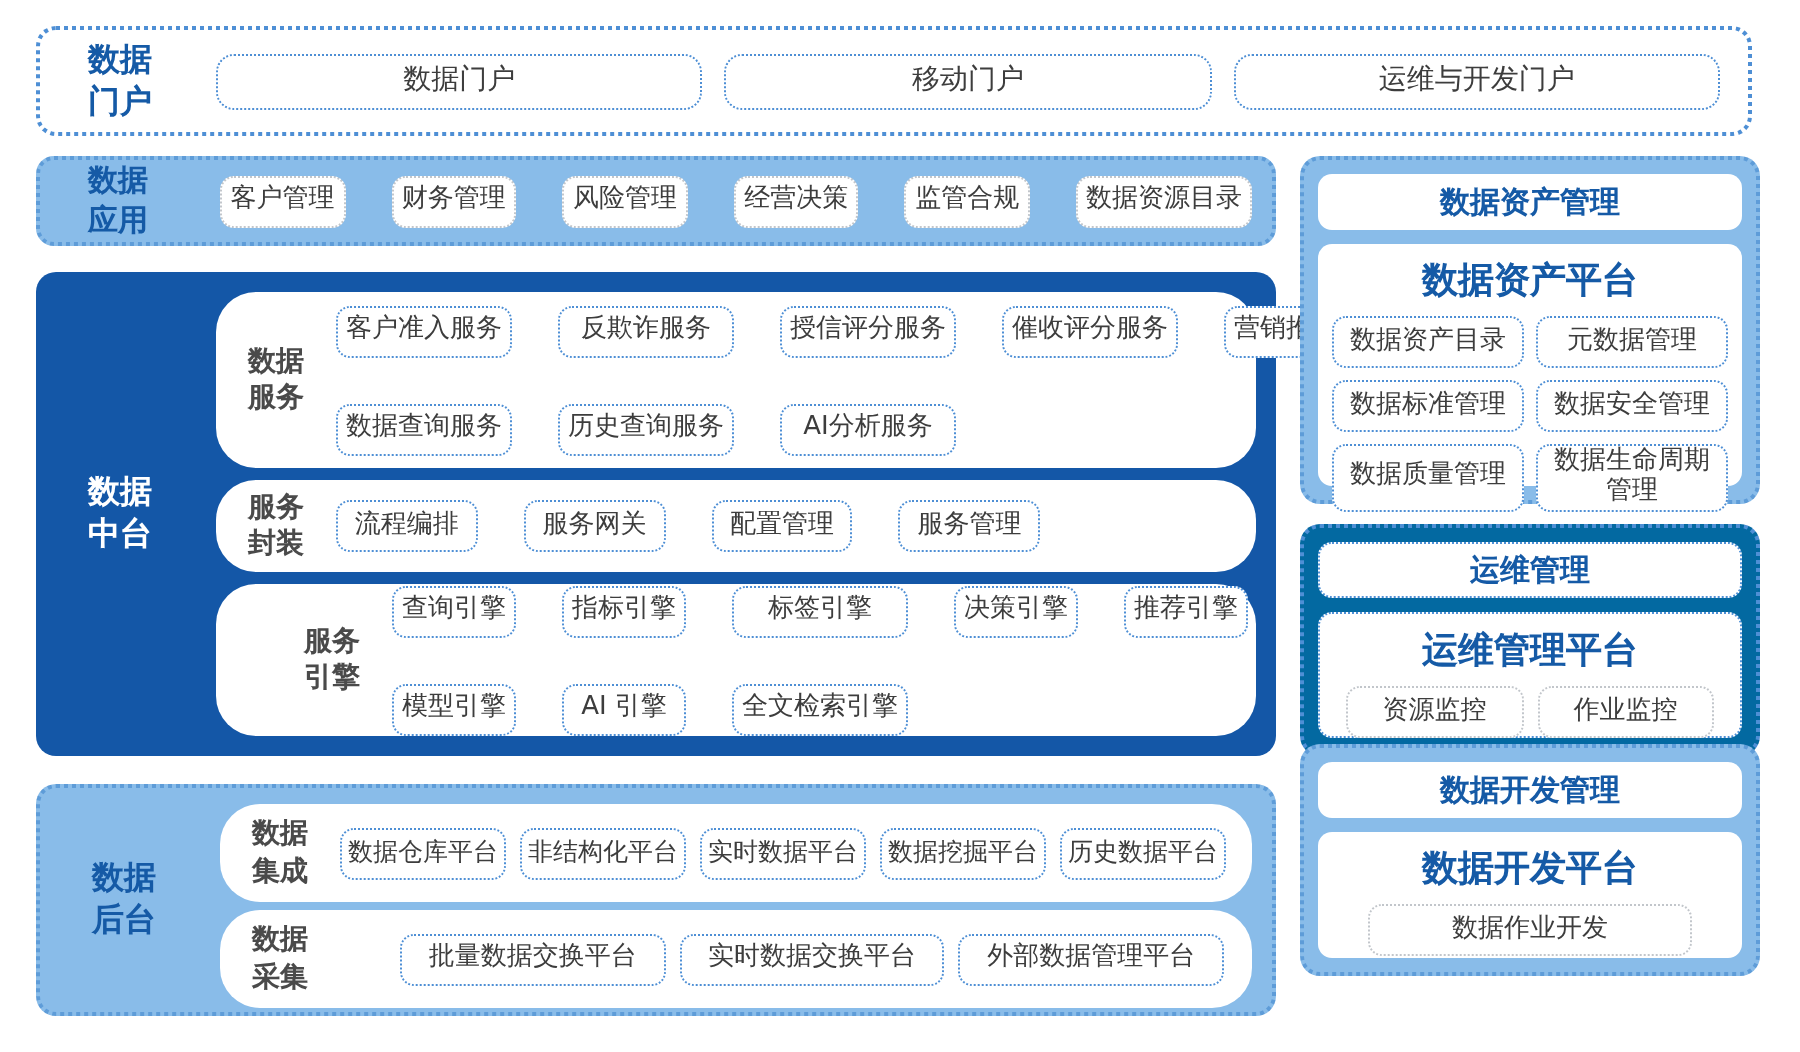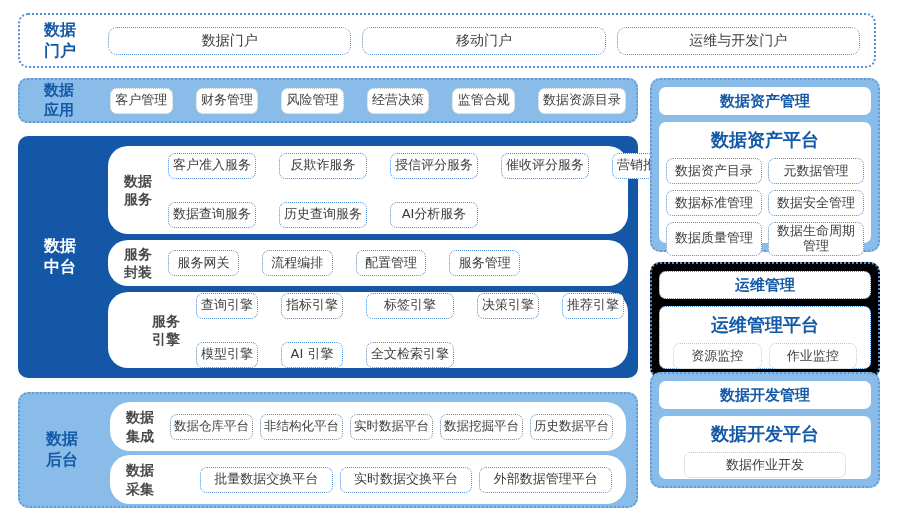--- a/index.html
+++ b/index.html
@@ -96,21 +96,21 @@
   .panel-int { top: 8px;  height: 49px; }
   .panel-col { top: 61px; height: 49px; gap: 30px; }
   .panel-int .flex-list .chip { padding: 2px 3px; font-size: 12.5px; }
 
   
   .right-panel {
     position: absolute; left: 650px; width: 230px;
     border-radius: 10px; padding: 7px;
   }
   .right-panel.blue  { background: #89bce9; border: 2px dotted #5e9cd8; }
-  .right-panel.white { background: #000000;    border: 2px dotted #4e8fd5; }
+  .right-panel.white { background: #0369a1;    border: 2px dotted #4e8fd5; }
   .panel-asset { top: 78px;  height: 174px; }
   .panel-ops   { top: 262px; height: 116px; }
   .panel-dev   { top: 372px; height: 116px; }
 
   .panel-header {
     height: 28px; background: #fff; border-radius: 7px;
     display: flex; align-items: center; justify-content: center;
     font-size: 15px; font-weight: bold; color: #155aa6;
     margin-bottom: 7px;
   }
@@ -171,22 +171,22 @@
           <div class="chip">营销推荐服务</div>
           <div class="chip">数据查询服务</div>
           <div class="chip">历史查询服务</div>
           <div class="chip">AI分析服务</div>
         </div>
     </div>
 
     <div class="white-panel panel-wrap">
       <div class="section-label">服务封装</div>
       <div class="grid4">
+          <div class="chip">流程编排</div>
           <div class="chip">服务网关</div>
-          <div class="chip">流程编排</div>
           <div class="chip">配置管理</div>
           <div class="chip">服务管理</div>
         </div>
     </div>
 
     <div class="white-panel panel-eng">
       <div class="section-label">服务引擎</div>
       <div class="grid4">
           <div class="chip">查询引擎</div>
           <div class="chip">指标引擎</div>

